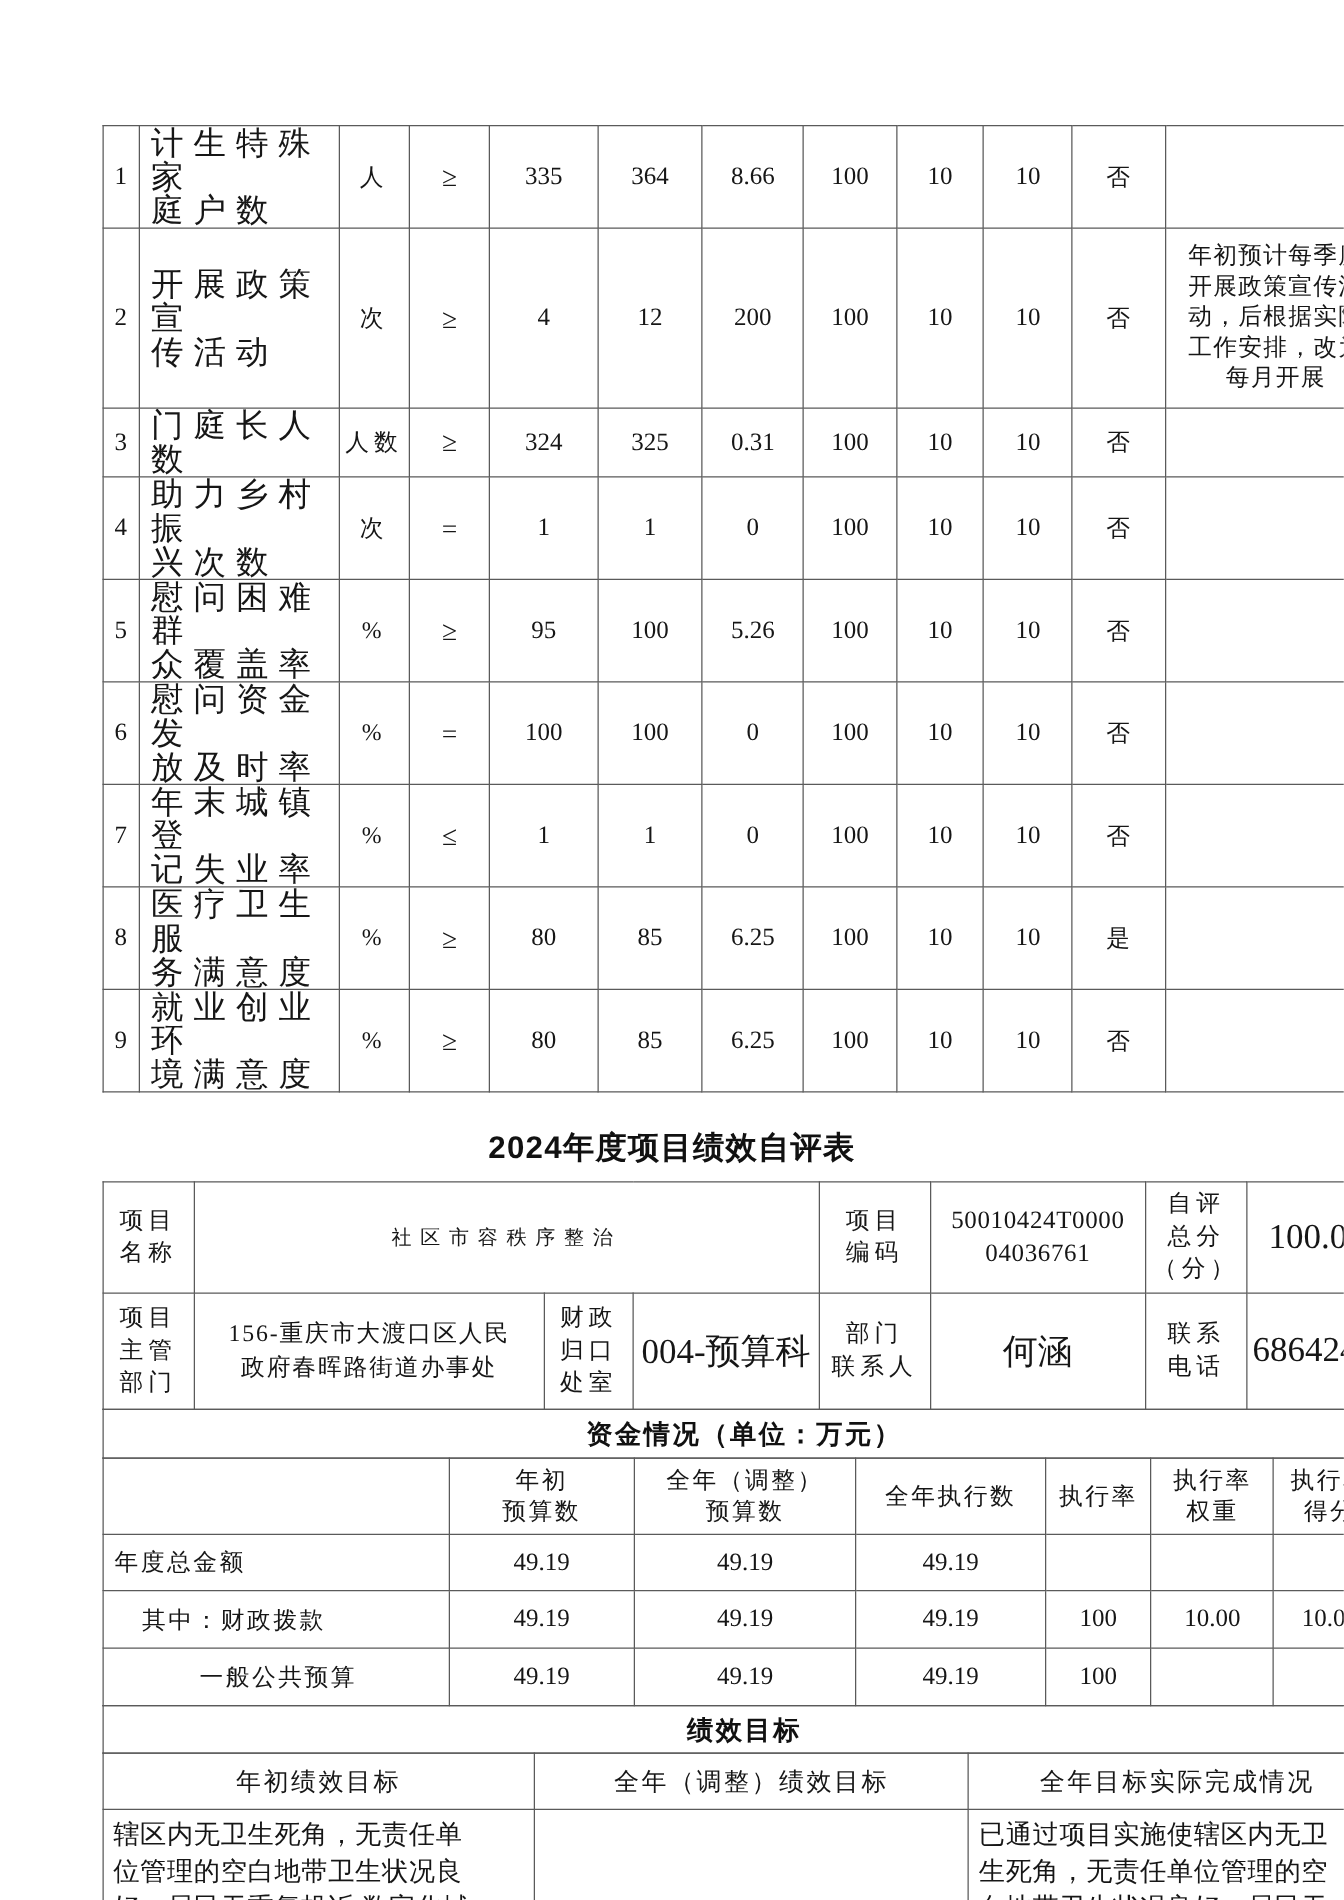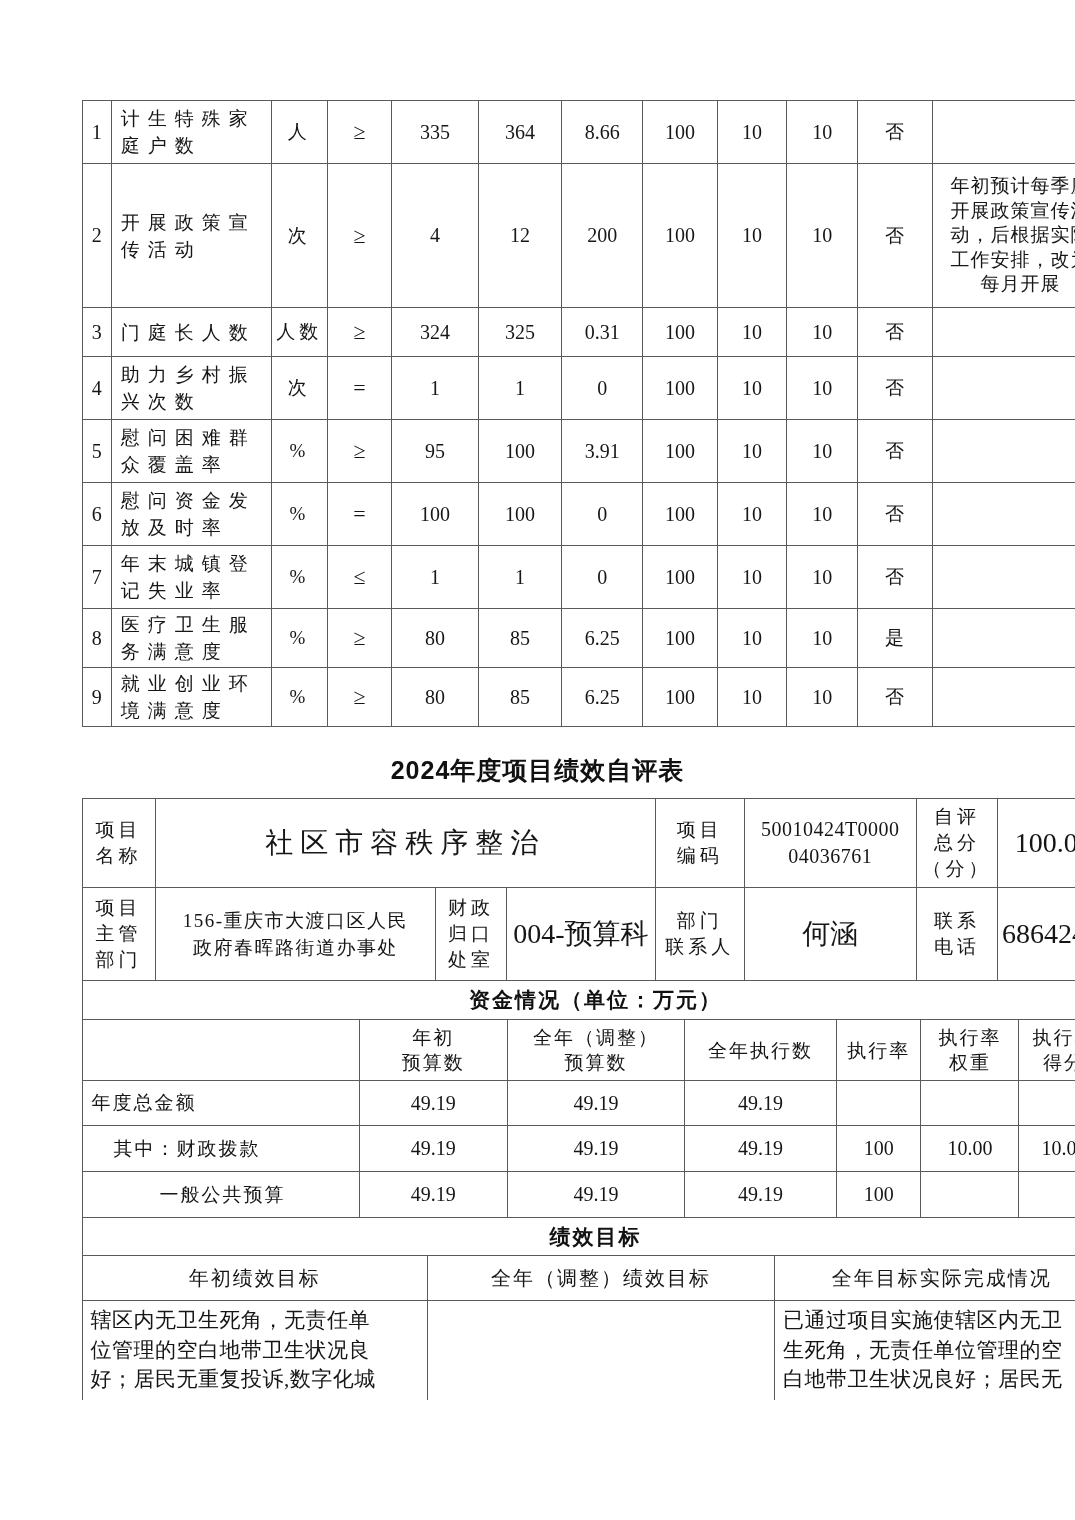--- a/index.html
+++ b/index.html
@@ -15,39 +15,39 @@
     font-size:20px;padding:2px 4px;overflow:hidden;box-sizing:border-box;
   }
 
   
   .t1{margin-top:100px;}
   .t1 td{font-size:20px;}
   tr.h63 td{height:63px;}
   tr.h144 td{height:144px;margin-top:39px;}
   tr.h49 td{height:49px;}
   tr.h59 td{height:59px;}
-  td.name{text-align:left;letter-spacing:8px;font-size:19px;line-height:27px;padding:0 2px 0 9px;white-space:pre-line;}
+  td.name{text-align:left;letter-spacing:8px;font-size:26px;line-height:27px;padding:0 2px 0 9px;white-space:pre-line;}
   td.unit{letter-spacing:4px;padding:0;font-size:19px;}
   td.op{font-size:22px;}
   td.flag{font-size:19px;letter-spacing:1px;}
   td.note{font-size:19px;letter-spacing:1px;line-height:24.5px;white-space:pre-line;padding:2px 5px;}
 
   
   .doc-title{
     margin:27px 0 11px;text-align:center;
     font-family:"Liberation Sans","DejaVu Sans",sans-serif;
     font-weight:bold;font-size:25px;letter-spacing:1px;color:#111;
   }
 
   
   tr.h89 td{height:89px;}
   tr.h93 td{height:93px;}
   td.lbl{font-size:19px;letter-spacing:4px;line-height:26px;white-space:pre-line;padding:2px 2px;}
   td.val{font-size:28px;}
-  td.val-spread{font-size:28px;letter-spacing:7px;}
+  td.val-spread{font-size:16px;letter-spacing:7px;}
   td.val-dept{font-size:19px;letter-spacing:1.5px;line-height:27px;white-space:pre-line;font-family:Liberation Serif, serif;}
   td.val-code{font-size:20px;line-height:27px;white-space:pre-line;letter-spacing:0.5px;}
 
   
   .stack{margin-top:-1px;}
   td.banner{
     height:39px;font-family:"Liberation Sans","DejaVu Sans",sans-serif;
     font-weight:bold;font-size:21px;letter-spacing:2px;color:#111;
   }
   td.banner2{height:38px;}
@@ -159,21 +159,21 @@
       <td class="note"></td>
     </tr>
     <tr class="h63">
       <td>5</td>
       <td class="name">慰问困难群
 众覆盖率</td>
       <td class="unit">%</td>
       <td class="op">≥</td>
       <td>95</td>
       <td>100</td>
-      <td>3.91</td>
+      <td>5.26</td>
       <td>100</td>
       <td>10</td>
       <td>10</td>
       <td class="flag">否</td>
       <td class="note"></td>
     </tr>
     <tr class="h63">
       <td>6</td>
       <td class="name">慰问资金发
 放及时率</td>

